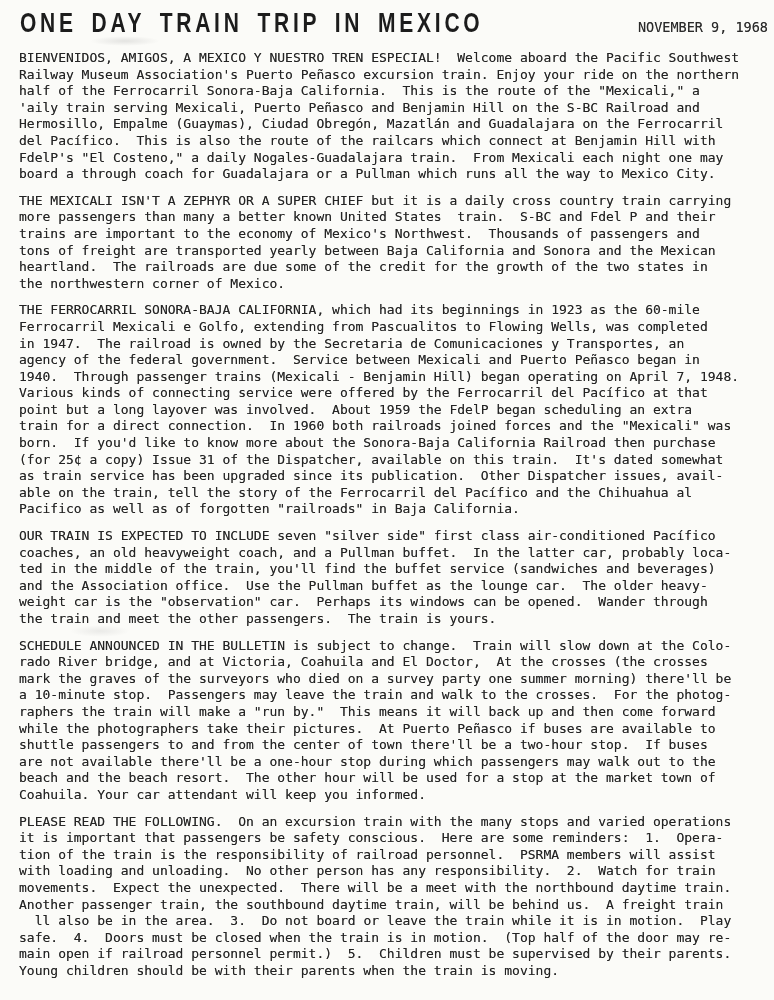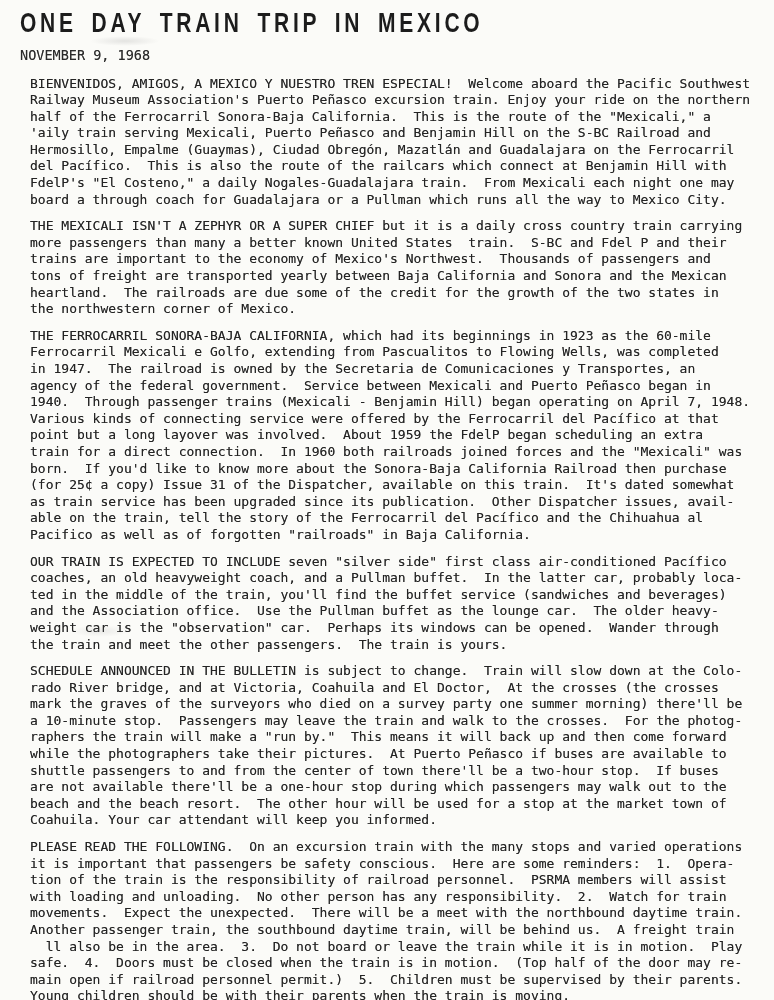--- a/index.html
+++ b/index.html
@@ -17,21 +17,20 @@
     box-sizing: border-box;
     color: #242424;
     font-family: "DejaVu Sans Mono", monospace;
   }
   .header {
     display: flex;
     justify-content: space-between;
     align-items: flex-start;
     padding: 9px 10px 0 20px;
     white-space: nowrap;
-    flex-direction: column;
   }
   .title {
     margin: 0;
     font-family: "Liberation Sans", sans-serif;
     font-weight: 700;
     font-size: 28px;
     line-height: 1;
     letter-spacing: 5px;
     word-spacing: 7px;
     color: #1c1c1c;
@@ -40,21 +39,21 @@
     white-space: nowrap;
   }
   .date {
     font-size: 13.5px;
     line-height: 1;
     margin-top: 12px;
     color: #2a2a2a;
     text-shadow: 0 0 0.5px rgba(40,40,40,0.55);
   }
   .body {
-    padding: 13px 12px 0 30px;
+    padding: 13px 12px 0 19px;
     font-size: 13px;
     line-height: 16.6px;
   }
   .body p {
     margin: 0 0 10px 0;
     white-space: pre-wrap;
     text-shadow: 0 0 0.5px rgba(45,45,45,0.55);
   }
   
   .smudge {

